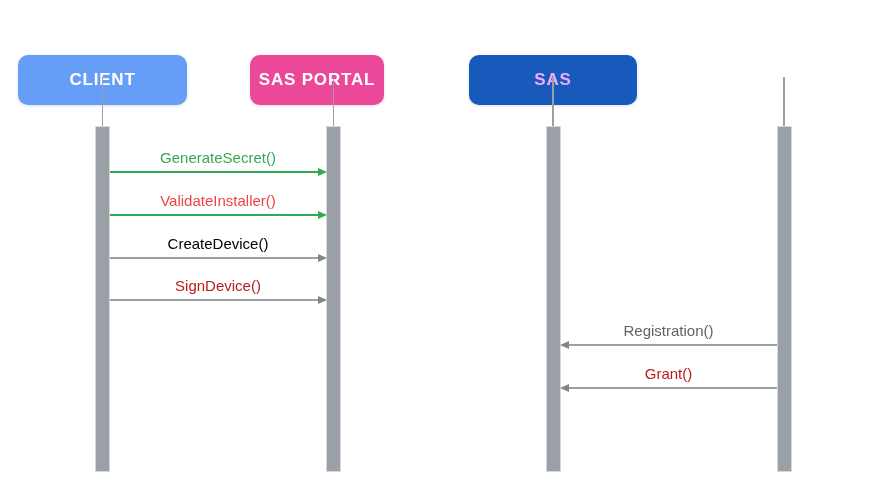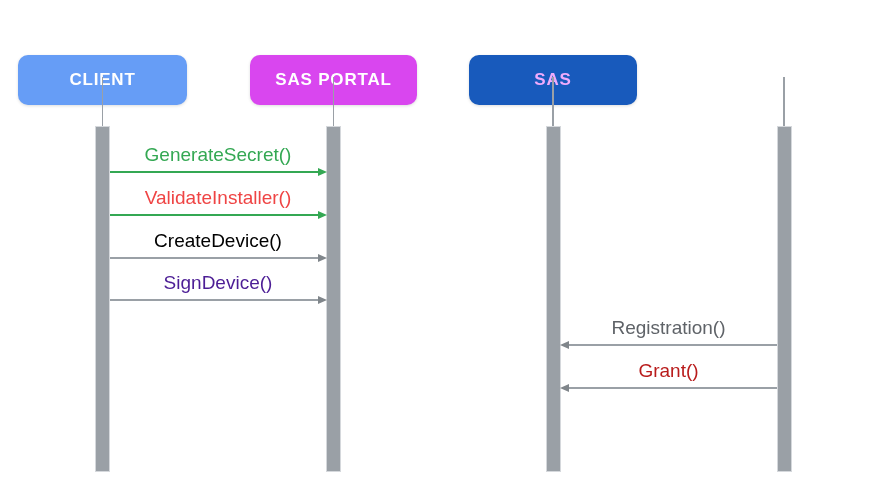--- a/index.html
+++ b/index.html
@@ -47,21 +47,21 @@
   .message {
     position: absolute;
     height: 0;
   }
   .msg-label {
     position: absolute;
     left: 0;
     right: 0;
     bottom: 6px;
     text-align: center;
-    font-size: 19px;
+    font-size: 15px;
     white-space: nowrap;
   }
   .msg-line {
     position: absolute;
     top: -1px;
     height: 1.5px;
   }
   .msg-line.to-right { left: 0; right: 6px; }
   .msg-line.to-left  { left: 6px; right: 0; }
   .arrowhead {
@@ -79,21 +79,21 @@
 <body>
 
 <div id="stage">
 
   <div class="actor-box" style="left: 18px; width: 169px; background: rgb(102, 157, 246);">
     <span class="actor-label" style="color: rgb(255, 255, 255);">CLIENT</span>
   </div>
   <div class="lifeline" style="left: 101.75px; background: rgb(154, 160, 166);"></div>
   <div class="activation-bar" style="left: 95px; background: rgb(154, 160, 166); border-color: rgb(213, 216, 220);"></div>
 
-  <div class="actor-box" style="left: 250px; width: 167px; background: #d946ef;">
+  <div class="actor-box" style="left: 250px; width: 134px; background: #ec4899;">
     <span class="actor-label" style="color: rgb(255, 255, 255);">SAS PORTAL</span>
   </div>
   <div class="lifeline" style="left: 332.75px; background: rgb(154, 160, 166);"></div>
   <div class="activation-bar" style="left: 326px; background: rgb(154, 160, 166); border-color: rgb(213, 216, 220);"></div>
 
   <div class="actor-box" style="left: 469px; width: 168px; background: rgb(24, 90, 188);">
     <span class="actor-label" style="color: #f0abfc;">SAS</span>
   </div>
   <div class="lifeline" style="left: 552.25px; background: rgb(154, 160, 166);"></div>
   <div class="activation-bar" style="left: 545.5px; background: rgb(154, 160, 166); border-color: rgb(213, 216, 220);"></div>
@@ -113,21 +113,21 @@
     <div class="arrowhead right" style="border-left-color: rgb(52, 168, 83);"></div>
   </div>
 
   <div class="message" style="left:110px; top:258px; width:216px;">
     <div class="msg-label" style="color: #000000;">CreateDevice()</div>
     <div class="msg-line to-right" style="background: rgb(154, 160, 166);"></div>
     <div class="arrowhead right" style="border-left-color: rgb(128, 134, 139);"></div>
   </div>
 
   <div class="message" style="left:110px; top:300px; width:216px;">
-    <div class="msg-label" style="color: #4c1d95;">SignDevice()</div>
+    <div class="msg-label" style="color: #b91c1c;">SignDevice()</div>
     <div class="msg-line to-right" style="background: rgb(154, 160, 166);"></div>
     <div class="arrowhead right" style="border-left-color: rgb(128, 134, 139);"></div>
   </div>
 
   <div class="message" style="left:560.5px; top:345px; width:216px;">
     <div class="msg-label" style="color: rgb(95, 99, 104); text-align: center;">Registration()</div>
     <div class="msg-line to-left" style="background: rgb(154, 160, 166);"></div>
     <div class="arrowhead left" style="border-right-color: rgb(128, 134, 139);"></div>
   </div>
 

